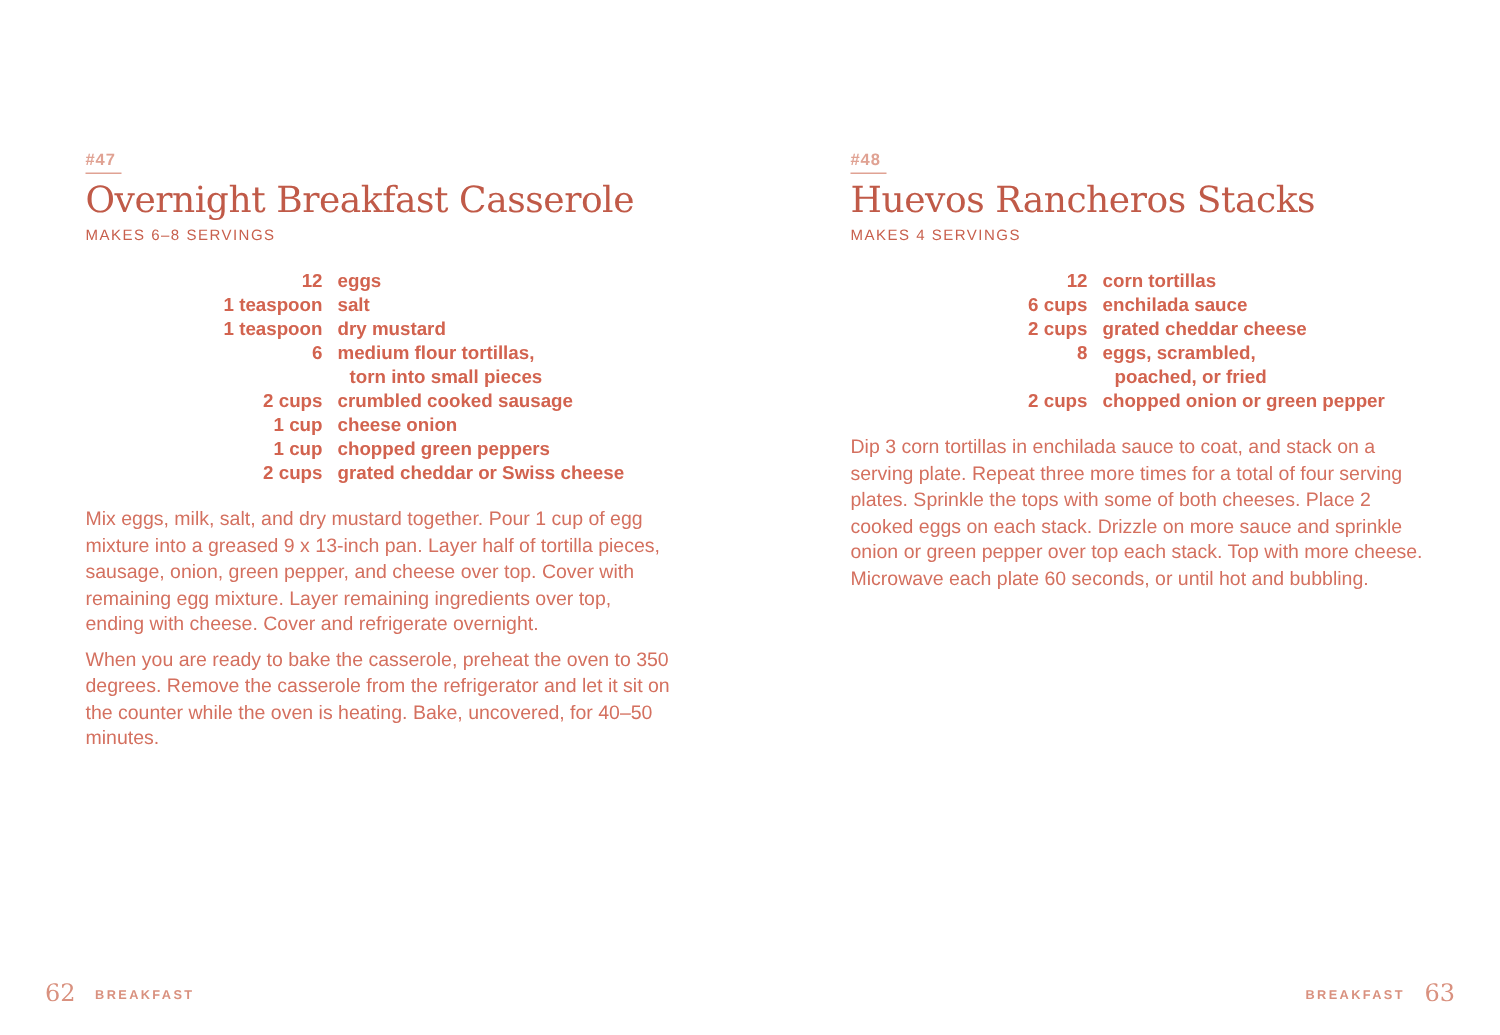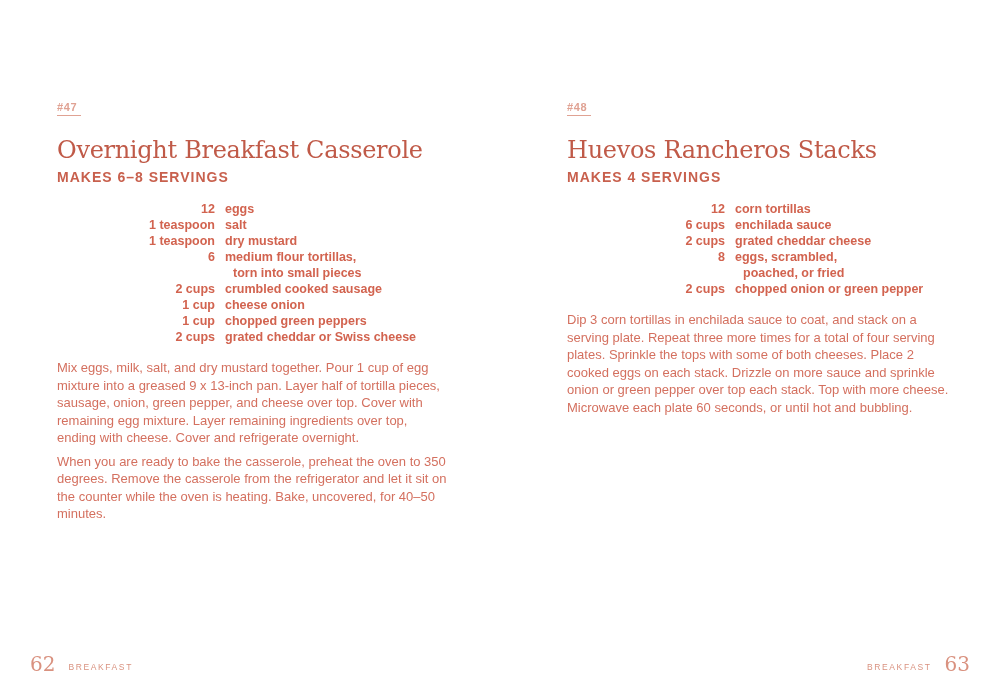--- a/index.html
+++ b/index.html
@@ -25,31 +25,31 @@
   .recipe.left{left:57px;}
   .recipe.right{left:567px;}
   .recipe-number{
     display:inline-block;
     font-size:11px;font-weight:bold;letter-spacing:0.6px;
     color:var(--number-color);
     padding:0 4px 2px 0;
     border-bottom:1px solid var(--number-color);
   }
   .recipe-title{
-    margin-top:20px;
+    margin-top:3px;
     font-family:"DejaVu Serif","Liberation Serif",serif;
     font-size:24px;font-weight:normal;
     letter-spacing:-0.3px;
     white-space:nowrap;
     color:var(--title-color);
     line-height:28px;
   }
   .servings{
     margin-top:5px;
-    font-size:14px;font-weight:bold;letter-spacing:1px;
+    font-size:10px;font-weight:normal;letter-spacing:1px;
     color:var(--servings-color);
   }
   .ingredients{margin-top:16px;}
   .ing-row{
     display:flex;
     font-size:12.5px;font-weight:bold;line-height:16px;
     color:var(--ingredient-color);
   }
   .ing-amt{width:158px;text-align:right;flex:none;}
   .ing-item{margin-left:10px;}
@@ -62,24 +62,24 @@
   .para + .para{margin-top:6px;}
   .footer{
     position:absolute;top:652px;
     display:flex;align-items:baseline;gap:13px;
     color:var(--footer-color);
   }
   .footer.left{left:30px;}
   .footer.right{right:30px;}
   .folio{
     font-family:"DejaVu Serif","Liberation Serif",serif;
-    font-size:20px;
+    font-size:16px;
   }
   .section-label{
-    font-size:8.5px;font-weight:normal;letter-spacing:1.6px;
+    font-size:8.5px;font-weight:bold;letter-spacing:1.6px;
     position:relative;top:-1px;
   }
 </style>
 </head>
 <body>
 
 <div class="spread">
 
   <div class="recipe left">
     <div class="recipe-number">#47</div>

